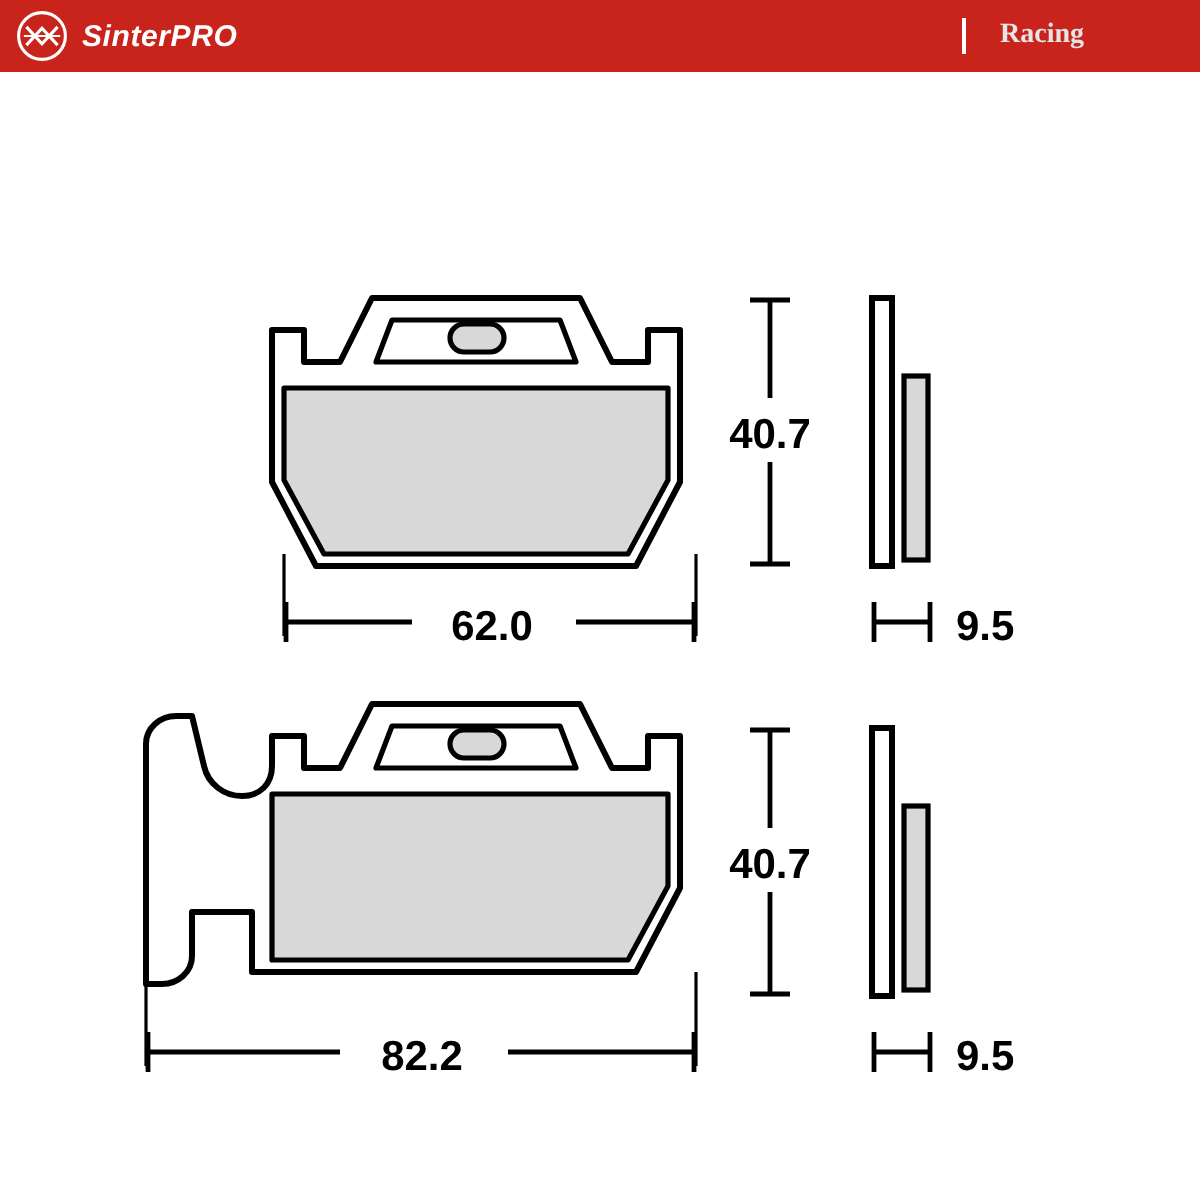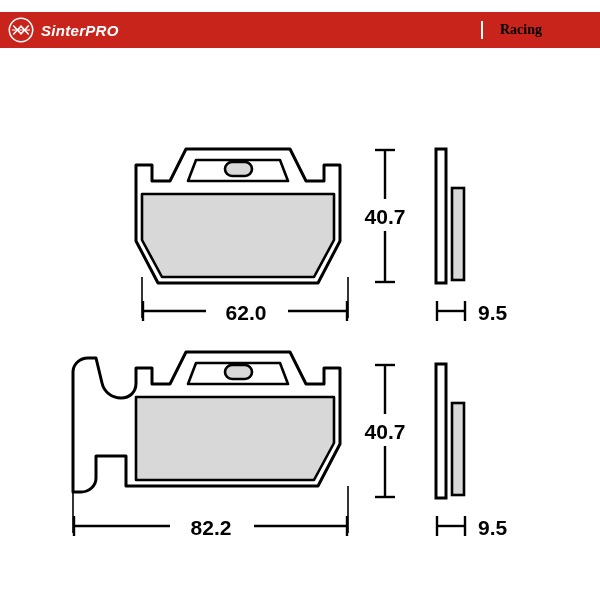--- a/index.html
+++ b/index.html
@@ -18,21 +18,21 @@
     position: relative;
     width: 600px;
     height: 600px;
     background: #ffffff;
   }
 
   
   .header {
     position: absolute;
     left: 0;
-    top: 12px;
+    top: 0;
     width: 600px;
     height: 36px;
     background: #c8241c;
     display: flex;
     align-items: center;
     box-sizing: border-box;
     padding-left: 8px;
   }
   .logo-mark {
     width: 26px;
@@ -58,21 +58,21 @@
   }
   .header-right {
     position: absolute;
     left: 500px;
     top: 0;
     height: 36px;
     display: flex;
     align-items: center;
   }
   .header-right-label {
-    color: #000000;
+    color: #e5e5e5;
     font-size: 14px;
     font-weight: bold;
     font-family: "Liberation Serif", serif;
   }
 
   
   .drawing {
     position: absolute;
     left: 0;
     top: 36px;

